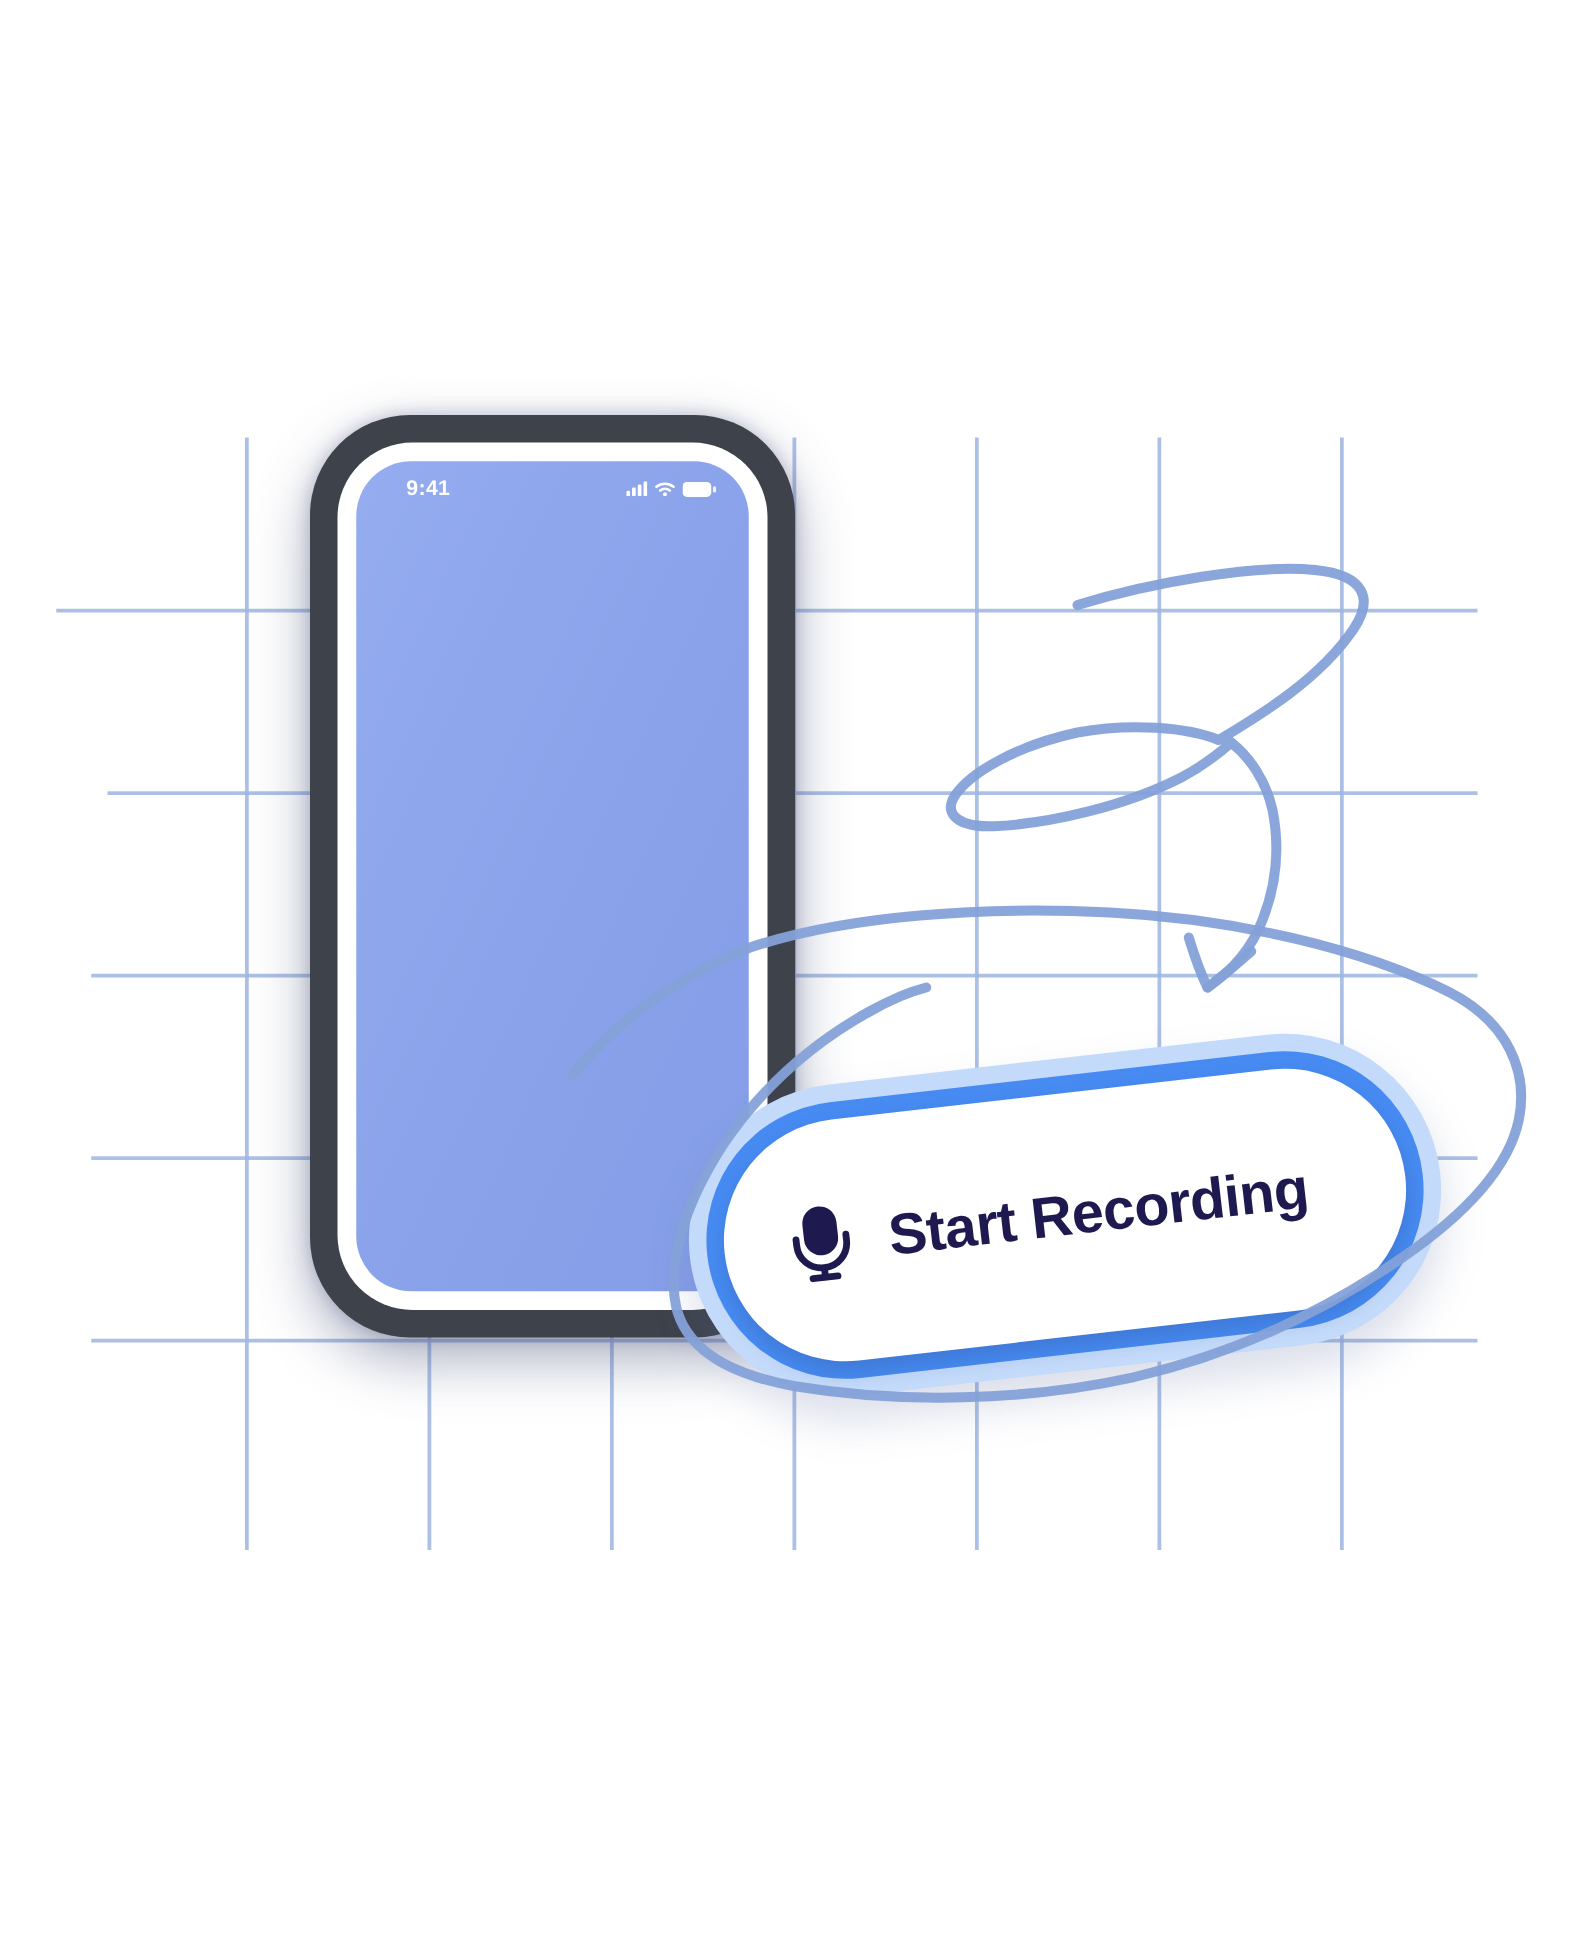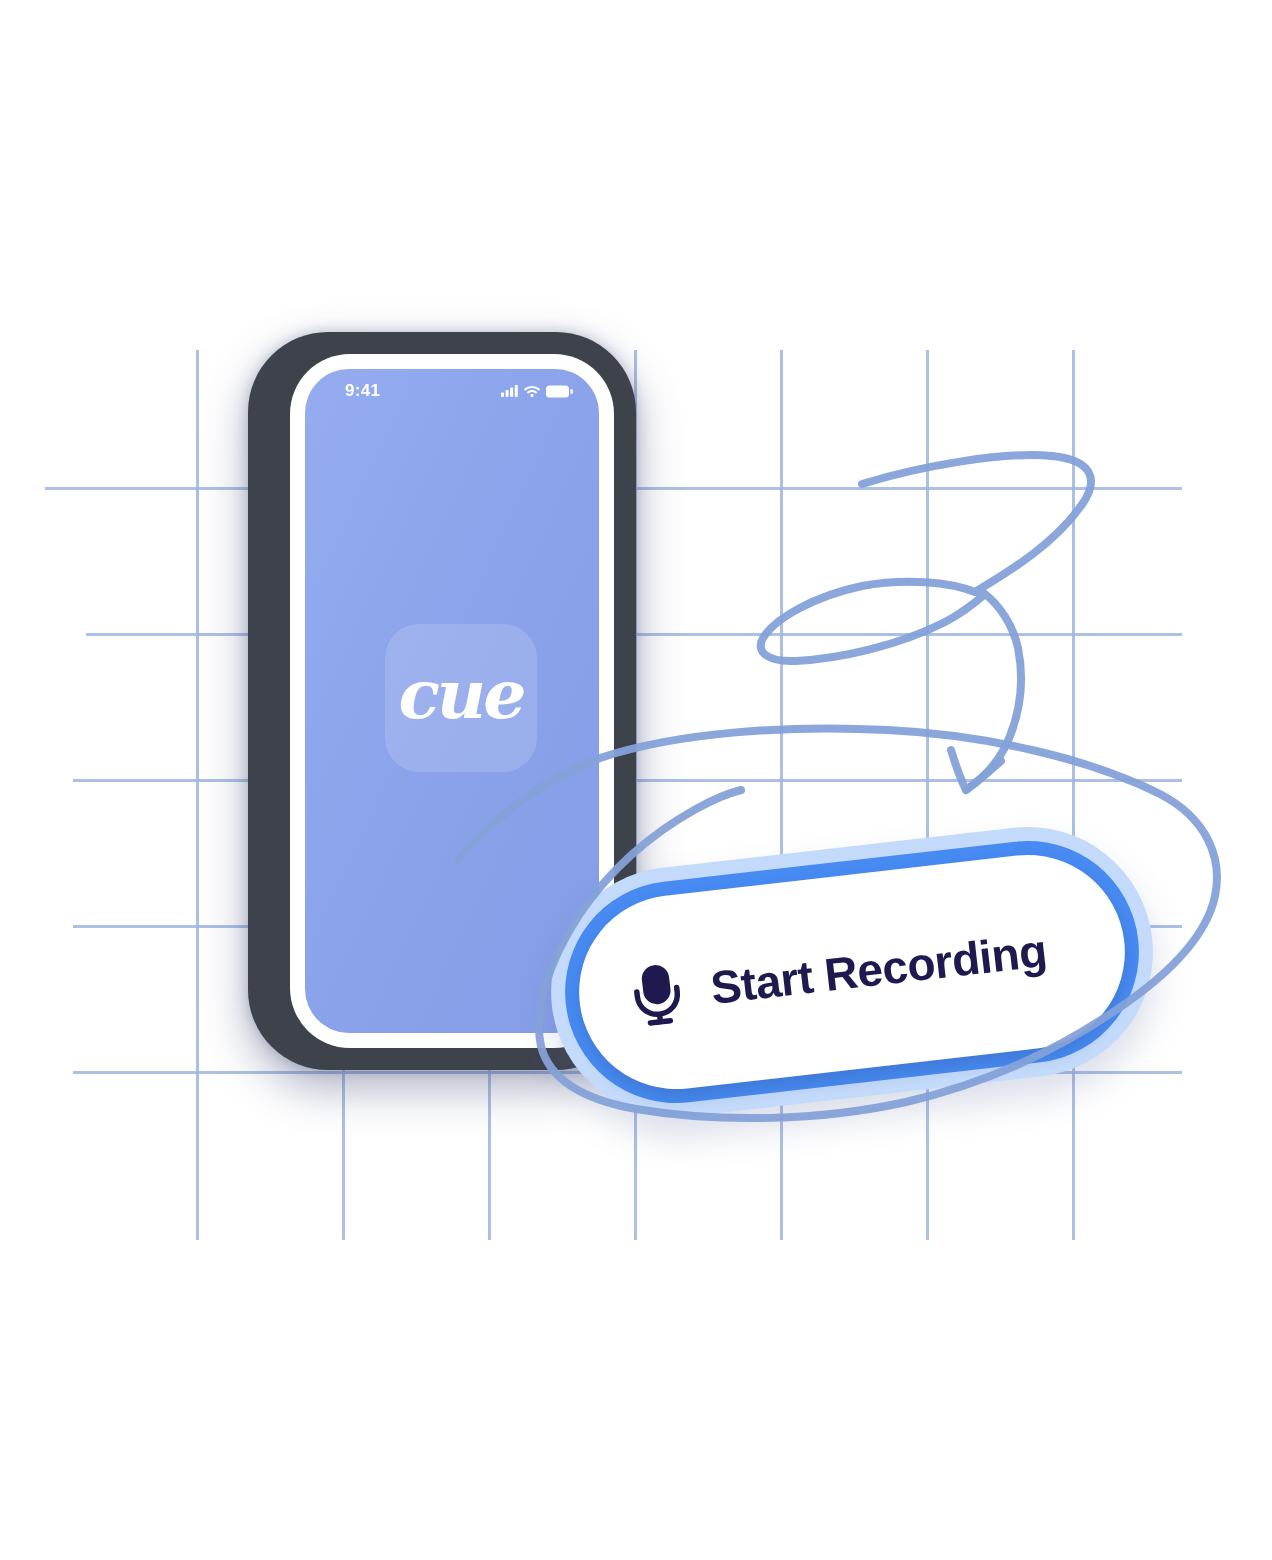--- a/index.html
+++ b/index.html
@@ -22,21 +22,21 @@
   .grid-line.v{width:3px;top:350px;height:890px;}
   .grid-line.h{height:3px;}
 
   
   .phone-frame{
     position:absolute;left:248px;top:332px;width:388px;height:738px;
     background:var(--frame-dark);border-radius:80px;
     box-shadow:0 18px 45px rgba(75,85,125,.45),0 0 14px rgba(90,100,140,.35);
   }
   .phone-bezel{
-    position:absolute;inset:22px;background:#ffffff;border-radius:60px;margin-left:20px;
+    position:absolute;inset:22px;background:#ffffff;border-radius:60px;
   }
   .phone-screen{
     position:absolute;inset:15px;border-radius:44px;overflow:hidden;
     background:linear-gradient(115deg,var(--screen-blue-a) 0%,#8AA3EA 48%,var(--screen-blue-b) 100%);
   }
   .status-bar{
     position:absolute;top:10px;left:0;right:0;height:24px;
     display:flex;align-items:center;justify-content:space-between;
     padding:0 26px 0 40px;color:#fff;
   }
@@ -123,23 +123,20 @@
               <path d="M4.1 7.4 a6.4 6.4 0 0 1 7.8 0" stroke="#fff" stroke-width="2.1" fill="none" stroke-linecap="round"></path>
               <circle cx="8" cy="10.4" r="1.6" fill="#fff"></circle>
             </svg>
             <svg width="27" height="13" viewBox="0 0 27 13">
               <rect x="0" y="0.5" width="23" height="12" rx="3.5" fill="#fff"></rect>
               <rect x="24.3" y="4" width="2.7" height="5" rx="1.3" fill="#fff" opacity=".85"></rect>
             </svg>
           </span>
         </div>
 
-        <div class="app-tile">
-          <span class="app-logo">cue</span>
-        </div>
 
       </div>
     </div>
   </div>
 
   <div class="cta-halo">
     <div class="cta-blue">
       <div class="cta-white">
         <svg class="mic-icon" width="48" height="62" viewBox="0 0 52 68">
           <rect class="fill" x="11" y="2" width="30" height="43" rx="15"></rect>

